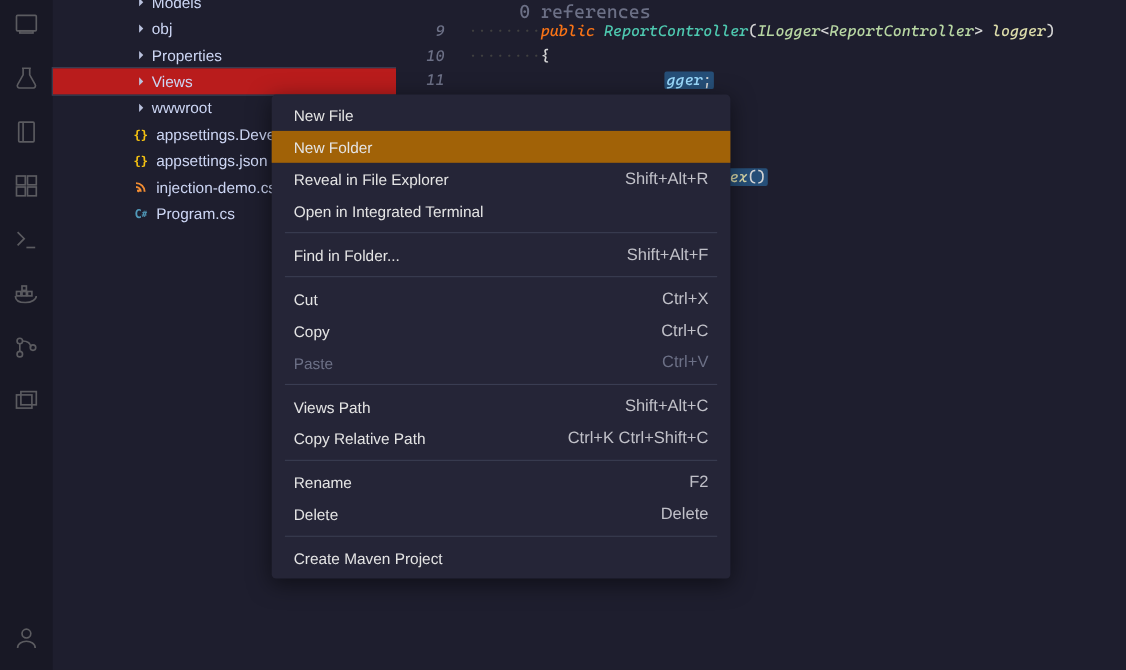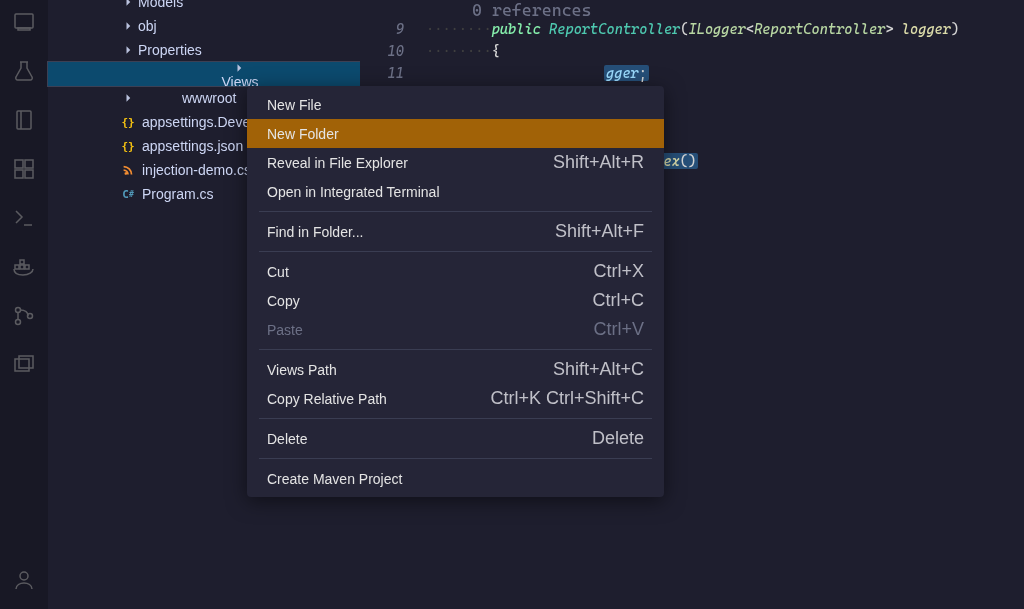--- a/index.html
+++ b/index.html
@@ -42,21 +42,21 @@
   }
   .tree-item {
     display: flex;
     align-items: center;
     height: 24px;
     padding-left: 0;
     cursor: pointer;
     font-size: 14px;
     color: #cdd6f4;
   }
-  .tree-item.selected { background: #0c4a6e; outline: 1px solid #3c4054; flex-direction: column; }
+  .tree-item.selected { background: #b91c1c; outline: 1px solid #3c4054; }
   .chevron {
     width: 16px; height: 16px;
     display: inline-flex; align-items: center; justify-content: center;
     margin-right: 2px;
     color: #bac2de;
   }
   .chevron svg { width: 12px; height: 12px; fill: currentColor; }
   .fi { width: 16px; height: 16px; display: inline-flex; align-items: center; justify-content: center; margin-right: 6px; }
   .fi.json { color: #f5c211; font-family: monospace; font-weight: bold; font-size: 11px; }
   .fi.csproj { color: #f38d32; }
@@ -76,21 +76,21 @@
     left: 0; top: 0; bottom: 0;
     width: 62px;
     color: #6c7086;
     text-align: right;
     padding-right: 18px;
   }
   .gutter .line { height: 22px; line-height: 22px; }
   .reference-line { height: 18px; font-size: 17px; color: #6c7086; padding-left: 112px; font-style: normal; }
   .code-lines { position: absolute; left: 66px; top: 0; right: 0; }
   .cline { height: 22px; line-height: 22px; white-space: pre; }
-  .tok-key { color: #86efac; }
+  .tok-key { color: #f97316; }
   .tok-type { color: #4ec9b0; }
   .tok-iface { color: #b8d7a3; }
   .tok-param { color: #dcdcaa; font-style: italic; }
   .tok-var { color: #9cdcfe; }
   .tok-punc { color: #d4d4d4; font-style: normal; }
   .tok-dots { color: #404040; font-style: normal; }
   .sel-bg { background: #264f78; border-radius: 2px; padding: 0 2px; }
   .context-menu {
     position: absolute;
     left: 247px;
@@ -108,21 +108,21 @@
     display: flex;
     justify-content: space-between;
     align-items: center;
     height: 29px;
     padding: 0 20px;
     cursor: pointer;
   }
   .menu-item.highlight { background: #a16207; }
   .menu-item.disabled { color: #6c7086; cursor: default; gap: 20px; }
   .menu-sep { height: 1px; background: #3a3d52; margin: 5px 12px; }
-  .menu-shortcut { color: #c0c0c8; font-size: 18px; }
+  .menu-shortcut { color: #c0c0c8; font-size: 15px; }
   .menu-item.disabled .menu-shortcut { color: #6c7086; }
 </style>
 </head>
 <body>
 
 <div class="activity-bar">
   <div class="activity-icon">
     <svg viewBox="0 0 24 24">
         <rect x="3" y="4" width="18" height="14" rx="1"></rect>
         <rect x="6" y="18" width="12" height="2"></rect>
@@ -214,21 +214,21 @@
       <span>Properties</span>
     </div>
     <div class="tree-item selected" style="padding-left: 72px;">
       <span class="chevron">
         <svg viewBox="0 0 16 16">
           <path d="M6 3l5 5-5 5z"></path>
         </svg>
       </span>
       <span>Views</span>
     </div>
-    <div class="tree-item" style="padding-left: 72px; gap: 44px;">
+    <div class="tree-item" style="padding-left: 72px;">
       <span class="chevron">
         <svg viewBox="0 0 16 16">
           <path d="M6 3l5 5-5 5z"></path>
         </svg>
       </span>
       <span>wwwroot</span>
     </div>
     <div class="tree-item" style="padding-left: 72px;">
       <span class="fi json">{}</span>
       <span>appsettings.Development</span>
@@ -305,20 +305,24 @@
     <div class="menu-item">
       <span>Views Path</span>
       <span class="menu-shortcut">Shift+Alt+C</span>
     </div>
     <div class="menu-item">
       <span>Copy Relative Path</span>
       <span class="menu-shortcut">Ctrl+K Ctrl+Shift+C</span>
     </div>
     <div class="menu-sep"></div>
     <div class="menu-item">
+      <span>Rename</span>
+      <span class="menu-shortcut">F2</span>
+    </div>
+    <div class="menu-item">
       <span>Delete</span>
       <span class="menu-shortcut">Delete</span>
     </div>
     <div class="menu-sep"></div>
     <div class="menu-item">
       <span>Create Maven Project</span>
     </div>
   </div>
 
 </body></html>

